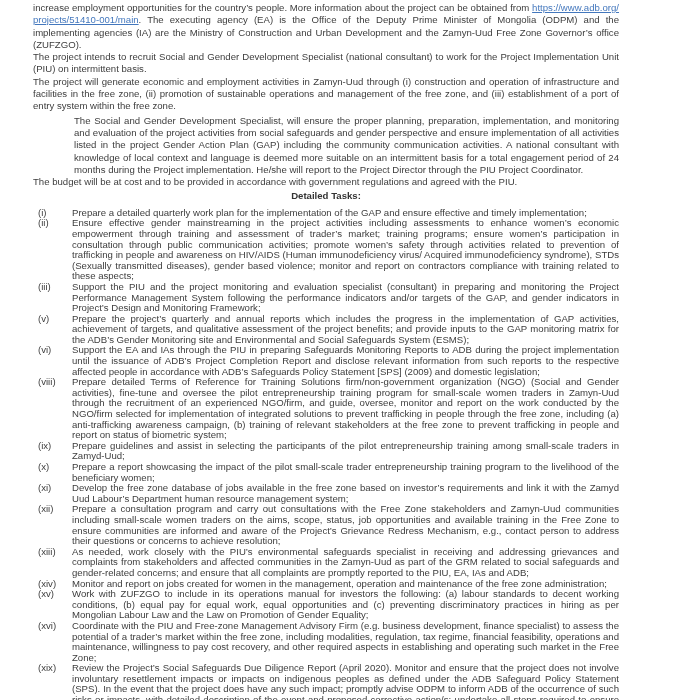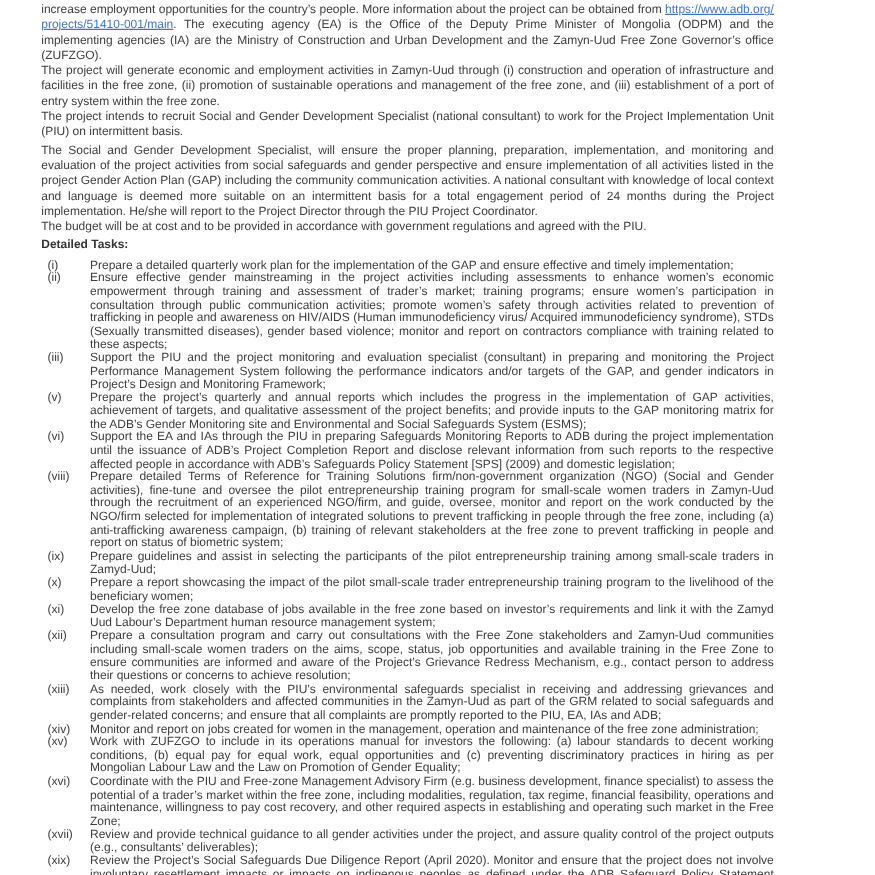--- a/index.html
+++ b/index.html
@@ -18,26 +18,27 @@
     font-family:"Liberation Sans","DejaVu Sans",sans-serif;
     font-size:9.6px;
     color:var(--text);
     overflow:hidden;
   }
   .para{
     margin:0;
     text-align:justify;
     line-height:12.3px;
   }
-  .mt2{margin-top:2px;}
+  .mt2{margin-top:2px;margin-left:41px;}
   .heading{
     margin:2px 0 0 0;
     font-weight:bold;
     line-height:12.3px;
     color:#333333;
+    text-align:center;
   }
   .leadin{
     margin:2px 0 0 0;
     line-height:12.3px;
   }
   a.doclink{
     color:var(--link);
     text-decoration:underline;
     cursor:pointer;
     word-break:break-all;
@@ -58,23 +59,23 @@
     white-space:nowrap;
   }
 </style>
 </head>
 <body>
 
 <div class="doc">
 
   <p class="para"><span>increase employment opportunities for the country’s people. More information about the project can be obtained from </span><a class="doclink" href="#">https://www.adb.org/projects/51410-001/main</a><span>. The executing agency (EA) is the Office of the Deputy Prime Minister of Mongolia (ODPM) and the implementing agencies (IA) are the Ministry of Construction and Urban Development and the Zamyn-Uud Free Zone Governor’s office (ZUFZGO).</span></p>
 
+  <p class="para">The project intends to recruit Social and Gender Development Specialist (national consultant) to work for the Project Implementation Unit (PIU) on intermittent basis.</p>
+
   <p class="para">The project will generate economic and employment activities in Zamyn-Uud through (i) construction and operation of infrastructure and facilities in the free zone, (ii) promotion of sustainable operations and management of the free zone, and (iii) establishment of a port of entry system within the free zone.</p>
-
-  <p class="para">The project intends to recruit Social and Gender Development Specialist (national consultant) to work for the Project Implementation Unit (PIU) on intermittent basis.</p>
 
   <p class="para mt2">The Social and Gender Development Specialist, will ensure the proper planning, preparation, implementation, and monitoring and evaluation of the project activities from social safeguards and gender perspective and ensure implementation of all activities listed in the project Gender Action Plan (GAP) including the community communication activities. A national consultant with knowledge of local context and language is deemed more suitable on an intermittent basis for a total engagement period of 24 months during the Project implementation. He/she will report to the Project Director through the PIU Project Coordinator.</p>
 
   <p class="para">The budget will be at cost and to be provided in accordance with government regulations and agreed with the PIU.</p>
 
   <p class="heading">Detailed Tasks:</p>
 
 
   <div class="tasks">
     <div class="task"><span class="num">(i)</span><span class="txt">Prepare a detailed quarterly work plan for the implementation of the GAP and ensure effective and timely implementation;</span></div>
@@ -84,18 +85,17 @@
     <div class="task"><span class="num">(vi)</span><span class="txt">Support the EA and IAs through the PIU in preparing Safeguards Monitoring Reports to ADB during the project implementation until the issuance of ADB’s Project Completion Report and disclose relevant information from such reports to the respective affected people in accordance with ADB’s Safeguards Policy Statement [SPS] (2009) and domestic legislation;</span></div>
     <div class="task"><span class="num">(viii)</span><span class="txt">Prepare detailed Terms of Reference for Training Solutions firm/non-government organization (NGO) (Social and Gender activities), fine-tune and oversee the pilot entrepreneurship training program for small-scale women traders in Zamyn-Uud through the recruitment of an experienced NGO/firm, and guide, oversee, monitor and report on the work conducted by the NGO/firm selected for implementation of integrated solutions to prevent trafficking in people through the free zone, including (a) anti-trafficking awareness campaign, (b) training of relevant stakeholders at the free zone to prevent trafficking in people and report on status of biometric system;</span></div>
     <div class="task"><span class="num">(ix)</span><span class="txt">Prepare guidelines and assist in selecting the participants of the pilot entrepreneurship training among small-scale traders in Zamyd-Uud;</span></div>
     <div class="task"><span class="num">(x)</span><span class="txt">Prepare a report showcasing the impact of the pilot small-scale trader entrepreneurship training program to the livelihood of the beneficiary women;</span></div>
     <div class="task"><span class="num">(xi)</span><span class="txt">Develop the free zone database of jobs available in the free zone based on investor’s requirements and link it with the Zamyd Uud Labour’s Department human resource management system;</span></div>
     <div class="task"><span class="num">(xii)</span><span class="txt">Prepare a consultation program and carry out consultations with the Free Zone stakeholders and Zamyn-Uud communities including small-scale women traders on the aims, scope, status, job opportunities and available training in the Free Zone to ensure communities are informed and aware of the Project’s Grievance Redress Mechanism, e.g., contact person to address their questions or concerns to achieve resolution;</span></div>
     <div class="task"><span class="num">(xiii)</span><span class="txt">As needed, work closely with the PIU’s environmental safeguards specialist in receiving and addressing grievances and complaints from stakeholders and affected communities in the Zamyn-Uud as part of the GRM related to social safeguards and gender-related concerns; and ensure that all complaints are promptly reported to the PIU, EA, IAs and ADB;</span></div>
     <div class="task"><span class="num">(xiv)</span><span class="txt">Monitor and report on jobs created for women in the management, operation and maintenance of the free zone administration;</span></div>
     <div class="task"><span class="num">(xv)</span><span class="txt">Work with ZUFZGO to include in its operations manual for investors the following: (a) labour standards to decent working conditions, (b) equal pay for equal work, equal opportunities and (c) preventing discriminatory practices in hiring as per Mongolian Labour Law and the Law on Promotion of Gender Equality;</span></div>
     <div class="task"><span class="num">(xvi)</span><span class="txt">Coordinate with the PIU and Free-zone Management Advisory Firm (e.g. business development, finance specialist) to assess the potential of a trader’s market within the free zone, including modalities, regulation, tax regime, financial feasibility, operations and maintenance, willingness to pay cost recovery, and other required aspects in establishing and operating such market in the Free Zone;</span></div>
-    <div class="task"><span class="num">(xvii)</span><span class="txt">Review and provide technical guidance to all gender activities under the project, and assure quality control of the project outputs (e.g., consultants’ deliverables);</span></div>
     <div class="task"><span class="num">(xix)</span><span class="txt">Review the Project’s Social Safeguards Due Diligence Report (April 2020). Monitor and ensure that the project does not involve involuntary resettlement impacts or impacts on indigenous peoples as defined under the ADB Safeguard Policy Statement (SPS). In the event that the project does have any such impact; promptly advise ODPM to inform ADB of the occurrence of such risks or impacts, with detailed description of the event and proposed corrective action/s; undertake all steps required to ensure that the project complies with the applicable laws and regulations of Mongolia and with ADB SPS;</span></div>
 
   </div>
 
 </div>
 
 </body></html>

